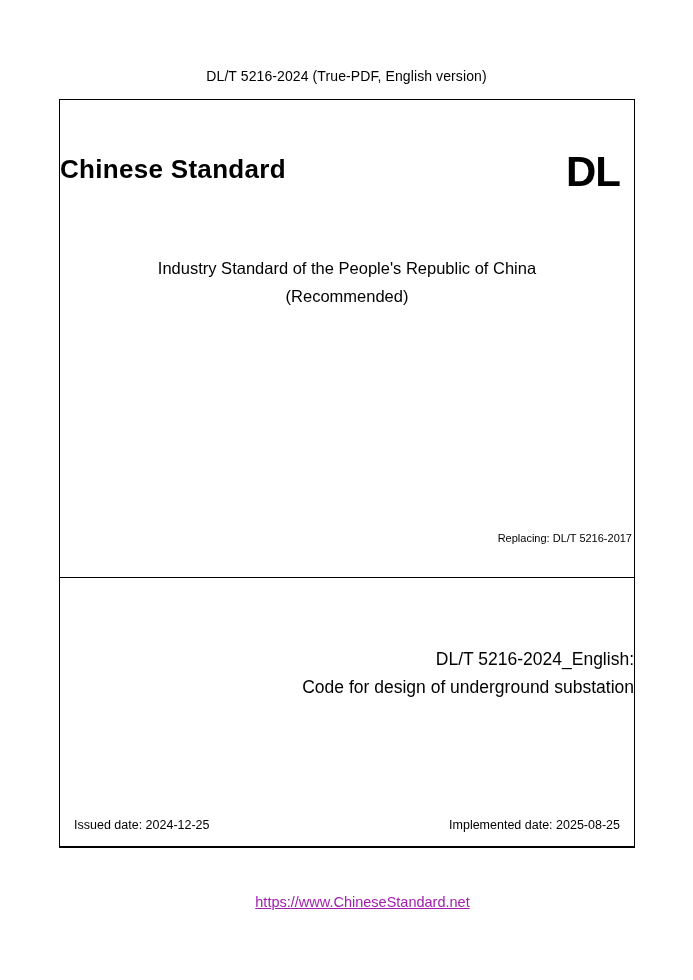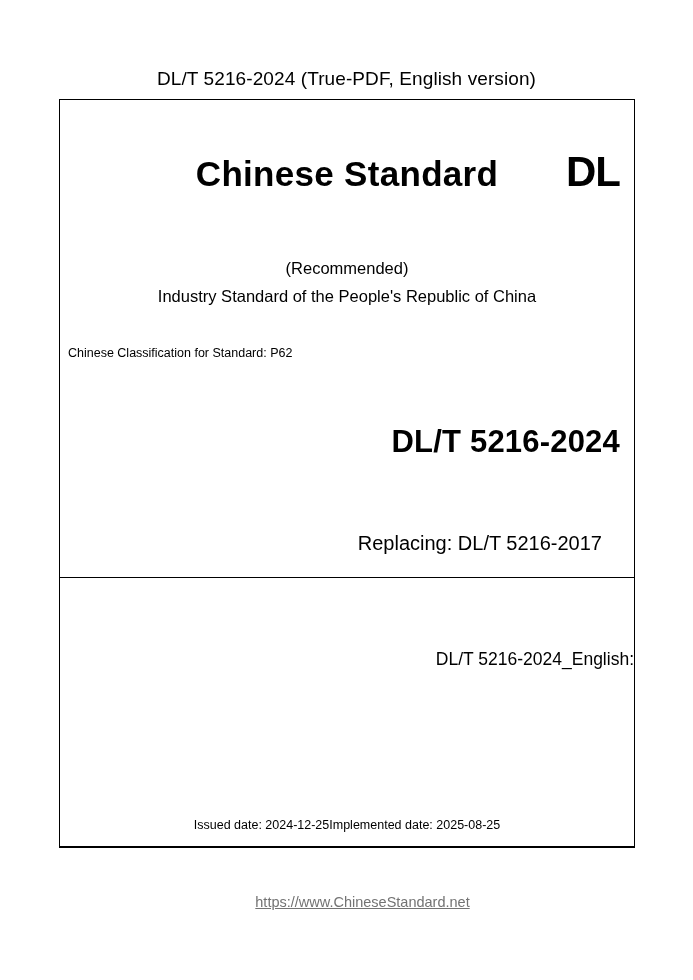--- a/index.html
+++ b/index.html
@@ -20,21 +20,21 @@
     left: 0; top: 0;
     width: 693px;
     height: 980px;
   }
   .header-line {
     position: absolute;
     top: 68px;
     left: 0;
     width: 693px;
     text-align: center;
-    font-size: 19px;
+    font-size: 14px;
     letter-spacing: 0.1px;
   }
   .cert-box {
     position: absolute;
     left: 59px;
     top: 99px;
     width: 576px;
     border: 1.5px solid #000;
     box-sizing: border-box;
   }
@@ -42,22 +42,21 @@
     position: relative;
     height: 478px;
     box-sizing: border-box;
     border-bottom: 1.5px solid #000;
   }
   .title-main {
     position: absolute;
     left: 0;
     top: 54px;
     width: 100%;
-    text-align: center;
-    font-size: 35px;
+    font-size: 26px;
     font-weight: bold;
     letter-spacing: 0.3px;
   }
   .logo-dl {
     position: absolute;
     right: 14px;
     top: 48px;
     font-size: 42px;
     font-weight: bold;
     letter-spacing: -1px;
@@ -80,23 +79,23 @@
   .std-number {
     position: absolute;
     right: 14px;
     top: 324px;
     font-size: 31px;
     font-weight: bold;
     letter-spacing: 0.2px;
   }
   .replacing {
     position: absolute;
-    right: 32px;
+    right: 2px;
     top: 432px;
-    font-size: 20px;
+    font-size: 11px;
   }
   .sec-mid {
     position: relative;
     height: 269px;
     box-sizing: border-box;
     border-bottom: 1.5px solid #000;
   }
   .doc-title {
     position: absolute;
     left: 0;
@@ -107,67 +106,66 @@
     line-height: 28px;
   }
   .dates {
     position: absolute;
     left: 0;
     bottom: 14px;
     width: 100%;
     box-sizing: border-box;
     padding: 0 14px;
     display: flex;
-    justify-content: center;
+    justify-content: space-between;
     font-size: 12.5px;
   }
   .sec-issued {
     height: 40px;
     display: flex;
     align-items: center;
     justify-content: center;
     font-size: 13.5px;
   }
   .site-link {
     position: absolute;
     left: 0;
     top: 894px;
     width: 693px;
     text-align: center;
     font-size: 14.5px;
   }
   .site-link a {
-    color: #737373;
+    color: #a21caf;
     margin-left: 32px;
   }
 </style>
 </head>
 <body>
 
 <div class="page">
 
   <div class="header-line">DL/T 5216-2024 (True-PDF, English version)</div>
 
   <div class="cert-box">
 
     <div class="sec-top">
       <div class="title-main">Chinese Standard</div>
       <div class="logo-dl">DL</div>
       <div class="industry-line">
+        <div>Industry Standard of the People's Republic of China</div>
         <div>(Recommended)</div>
-        <div>Industry Standard of the People's Republic of China</div>
       </div>
-      <div class="classification">Chinese Classification for Standard: P62</div>
-      <div class="std-number">DL/T 5216-2024</div>
       <div class="replacing">Replacing: DL/T 5216-2017</div>
     </div>
 
     <div class="sec-mid">
       <div class="doc-title">
         <div>DL/T 5216-2024_English:</div>
+        <div>Code for design of underground substation</div>
       </div>
       <div class="dates">
         <span>Issued date: 2024-12-25</span>
         <span>Implemented date: 2025-08-25</span>
       </div>
     </div>
 
 
   </div>
 

